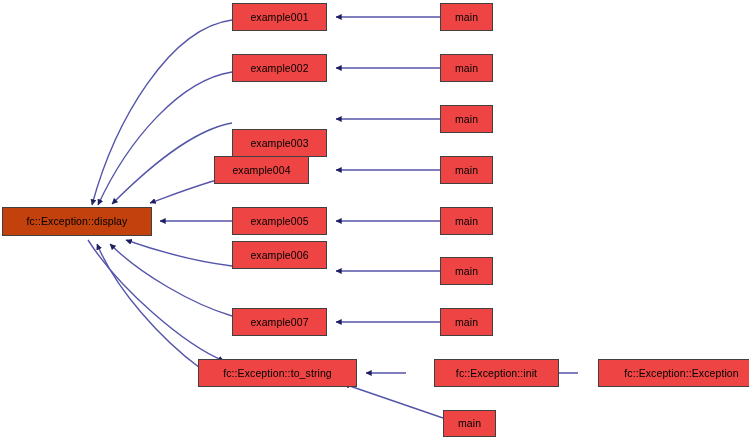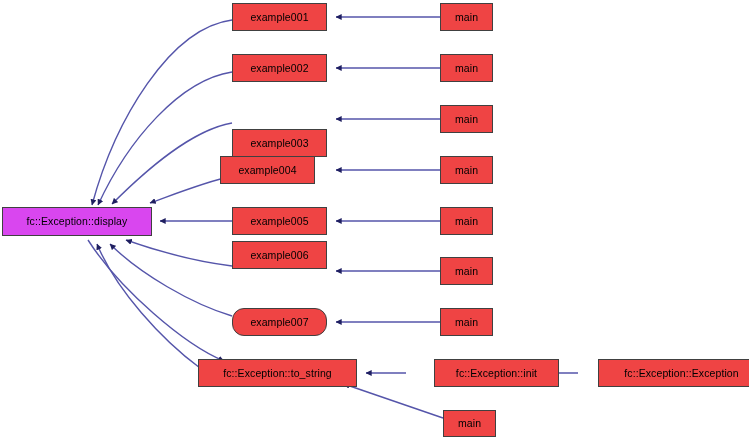--- a/index.html
+++ b/index.html
@@ -33,21 +33,21 @@
     font-size: 10.5px;
     line-height: 1;
     display: flex;
     align-items: center;
     justify-content: center;
     white-space: nowrap;
     letter-spacing: 0.1px;
     z-index: 5;
   }
   .node.current {
-    background: #d946ef;
+    background: #c2410c;
     border-color: #404040;
   }
   .node-label {
     display: block;
     padding: 0 2px;
   }
 </style>
 </head>
 <body>
 
@@ -84,30 +84,30 @@
       </div>
       <div class="node" style="left: 232px; top: 3px; width: 95px; height: 28px;">
         <span class="node-label">example001</span>
       </div>
       <div class="node" style="left: 232px; top: 54px; width: 95px; height: 28px;">
         <span class="node-label">example002</span>
       </div>
       <div class="node" style="left: 232px; top: 105px; width: 95px; height: 28px; margin-top: 24px;">
         <span class="node-label">example003</span>
       </div>
-      <div class="node" style="left: 220px; top: 156px; width: 95px; height: 28px;">
+      <div class="node" style="left: 214px; top: 156px; width: 95px; height: 28px;">
         <span class="node-label">example004</span>
       </div>
       <div class="node" style="left: 232px; top: 207px; width: 95px; height: 28px;">
         <span class="node-label">example005</span>
       </div>
       <div class="node" style="left: 232px; top: 241px; width: 95px; height: 28px;">
         <span class="node-label">example006</span>
       </div>
-      <div class="node" style="left: 232px; top: 308px; width: 95px; height: 28px; border-radius: 12px;">
+      <div class="node" style="left: 232px; top: 308px; width: 95px; height: 28px;">
         <span class="node-label">example007</span>
       </div>
       <div class="node" style="left: 198px; top: 359px; width: 159px; height: 28px;">
         <span class="node-label">fc::Exception::to_string</span>
       </div>
       <div class="node" style="left: 406px; top: 359px; width: 125px; height: 28px; margin-left: 28px;">
         <span class="node-label">fc::Exception::init</span>
       </div>
       <div class="node" style="left: 598px; top: 359px; width: 167px; height: 28px;">
         <span class="node-label">fc::Exception::Exception</span>

